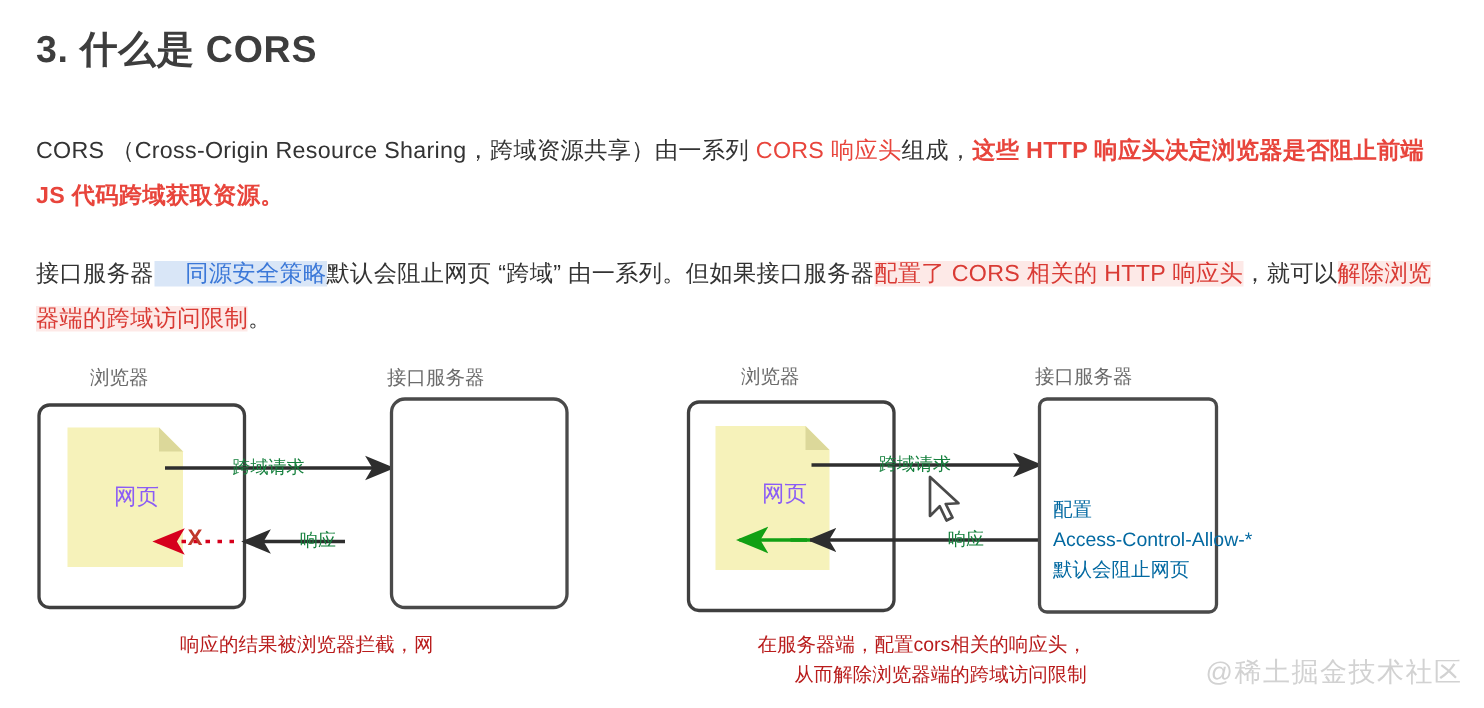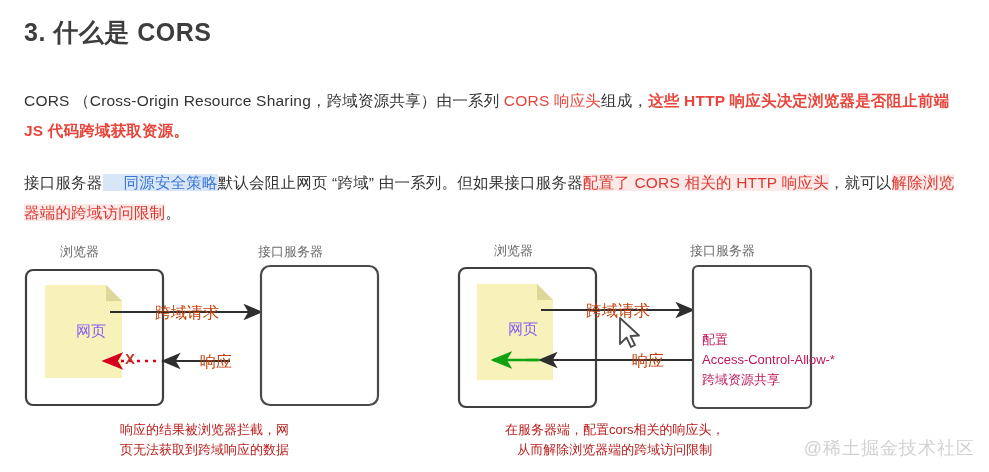--- a/index.html
+++ b/index.html
@@ -60,28 +60,28 @@
 
   .dgm-label {
     position: absolute;
     font-size: 13px;
     color: #6b6b6b;
     white-space: nowrap;
   }
   .box-label {
     position: absolute;
     font-size: 13.5px;
-    color: #be185d;
+    color: #0369a1;
     line-height: 19px;
     white-space: nowrap;
   }
   .arrow-label {
     position: absolute;
-    font-size: 16px;
-    color: #c2410c;
+    font-size: 12px;
+    color: #15803d;
     white-space: nowrap;
   }
   .page-label {
     position: absolute;
     font-size: 15px;
     color: #8b5cf6;
     white-space: nowrap;
     margin-left: 12px;
   }
   .caption {
@@ -177,33 +177,32 @@
   </svg>
 
   <div class="dgm-label" style="left:60px; top:243px;">浏览器</div>
   <div class="dgm-label" style="left:258px; top:243px;">接口服务器</div>
   <div class="page-label" style="left:64px; top:322px;">网页</div>
   <div class="arrow-label" style="left:155px; top:303px;">跨域请求</div>
   <div class="arrow-label" style="left:200px; top:352px;">响应</div>
   <div style="position:absolute; left:125px; top:350px; font-size:15px; color:#c0392b; font-weight:bold;">X</div>
   <div class="caption" style="left:120px; top:420px; text-align:left;">
     <div>响应的结果被浏览器拦截，网</div>
-    <div>页无法获取到跨域响应的数据</div>
   </div>
 
   <div class="dgm-label" style="left:494px; top:242px;">浏览器</div>
   <div class="dgm-label" style="left:690px; top:242px;">接口服务器</div>
   <div class="page-label" style="left:496px; top:320px;">网页</div>
   <div class="arrow-label" style="left:586px; top:301px;">跨域请求</div>
   <div class="arrow-label" style="left:632px; top:351px;">响应</div>
   <div class="box-label" style="left:702px; top:330px; font-size:13px; line-height:20px;">
     <div>配置</div>
     <div>Access-Control-Allow-*</div>
-    <div>跨域资源共享</div>
-  </div>
-  <div class="caption" style="left:505px; top:420px; text-align:center;">
+    <div>默认会阻止网页</div>
+  </div>
+  <div class="caption" style="left:505px; top:420px; text-align:right;">
     <div>在服务器端，配置cors相关的响应头，</div>
     <div>从而解除浏览器端的跨域访问限制</div>
   </div>
 
   <div class="watermark">@稀土掘金技术社区</div>
 
 </div>
 
 </body></html>

